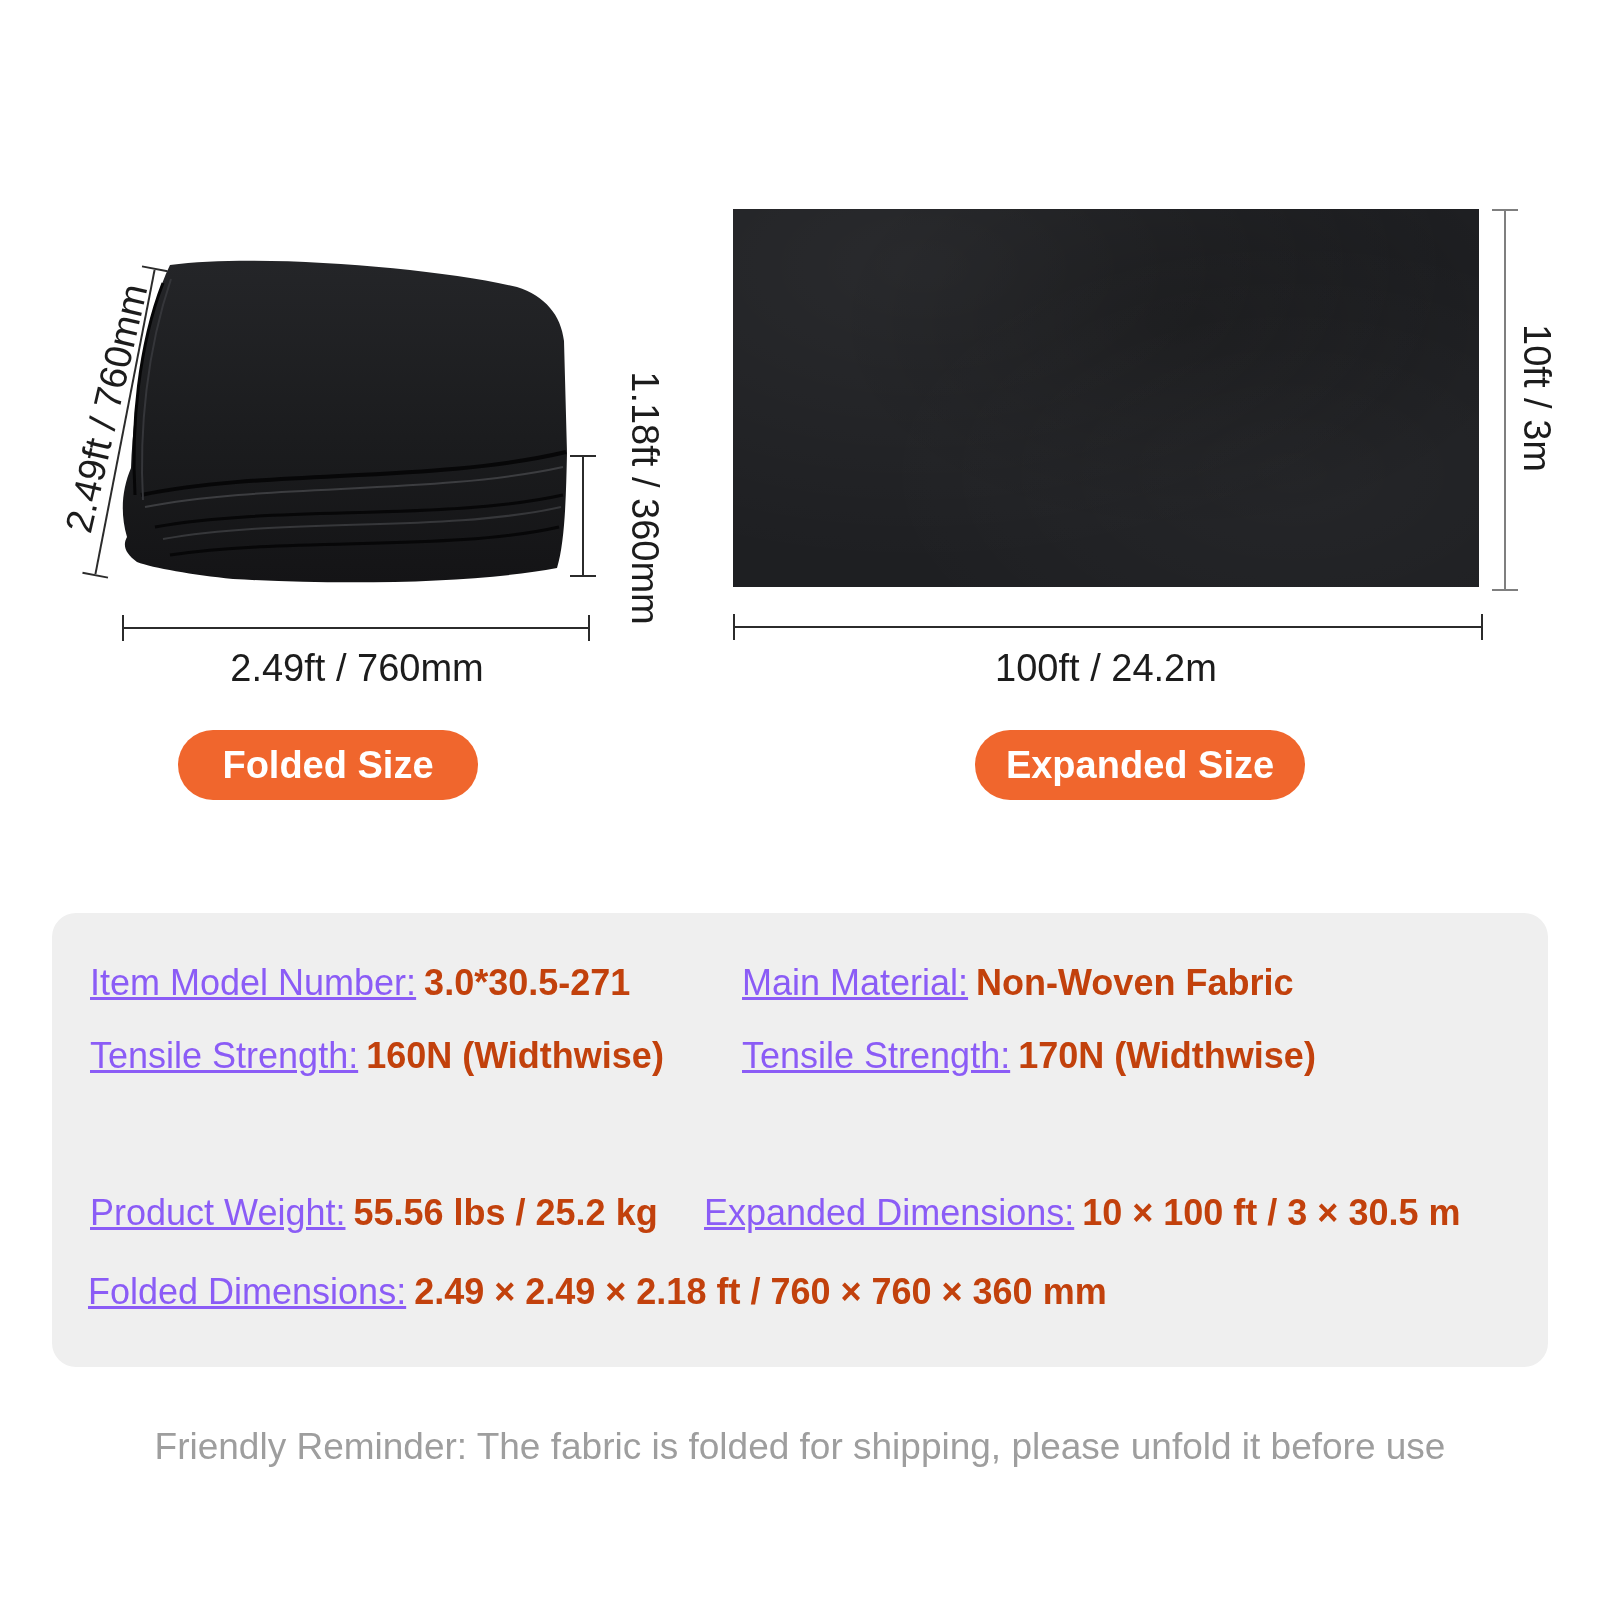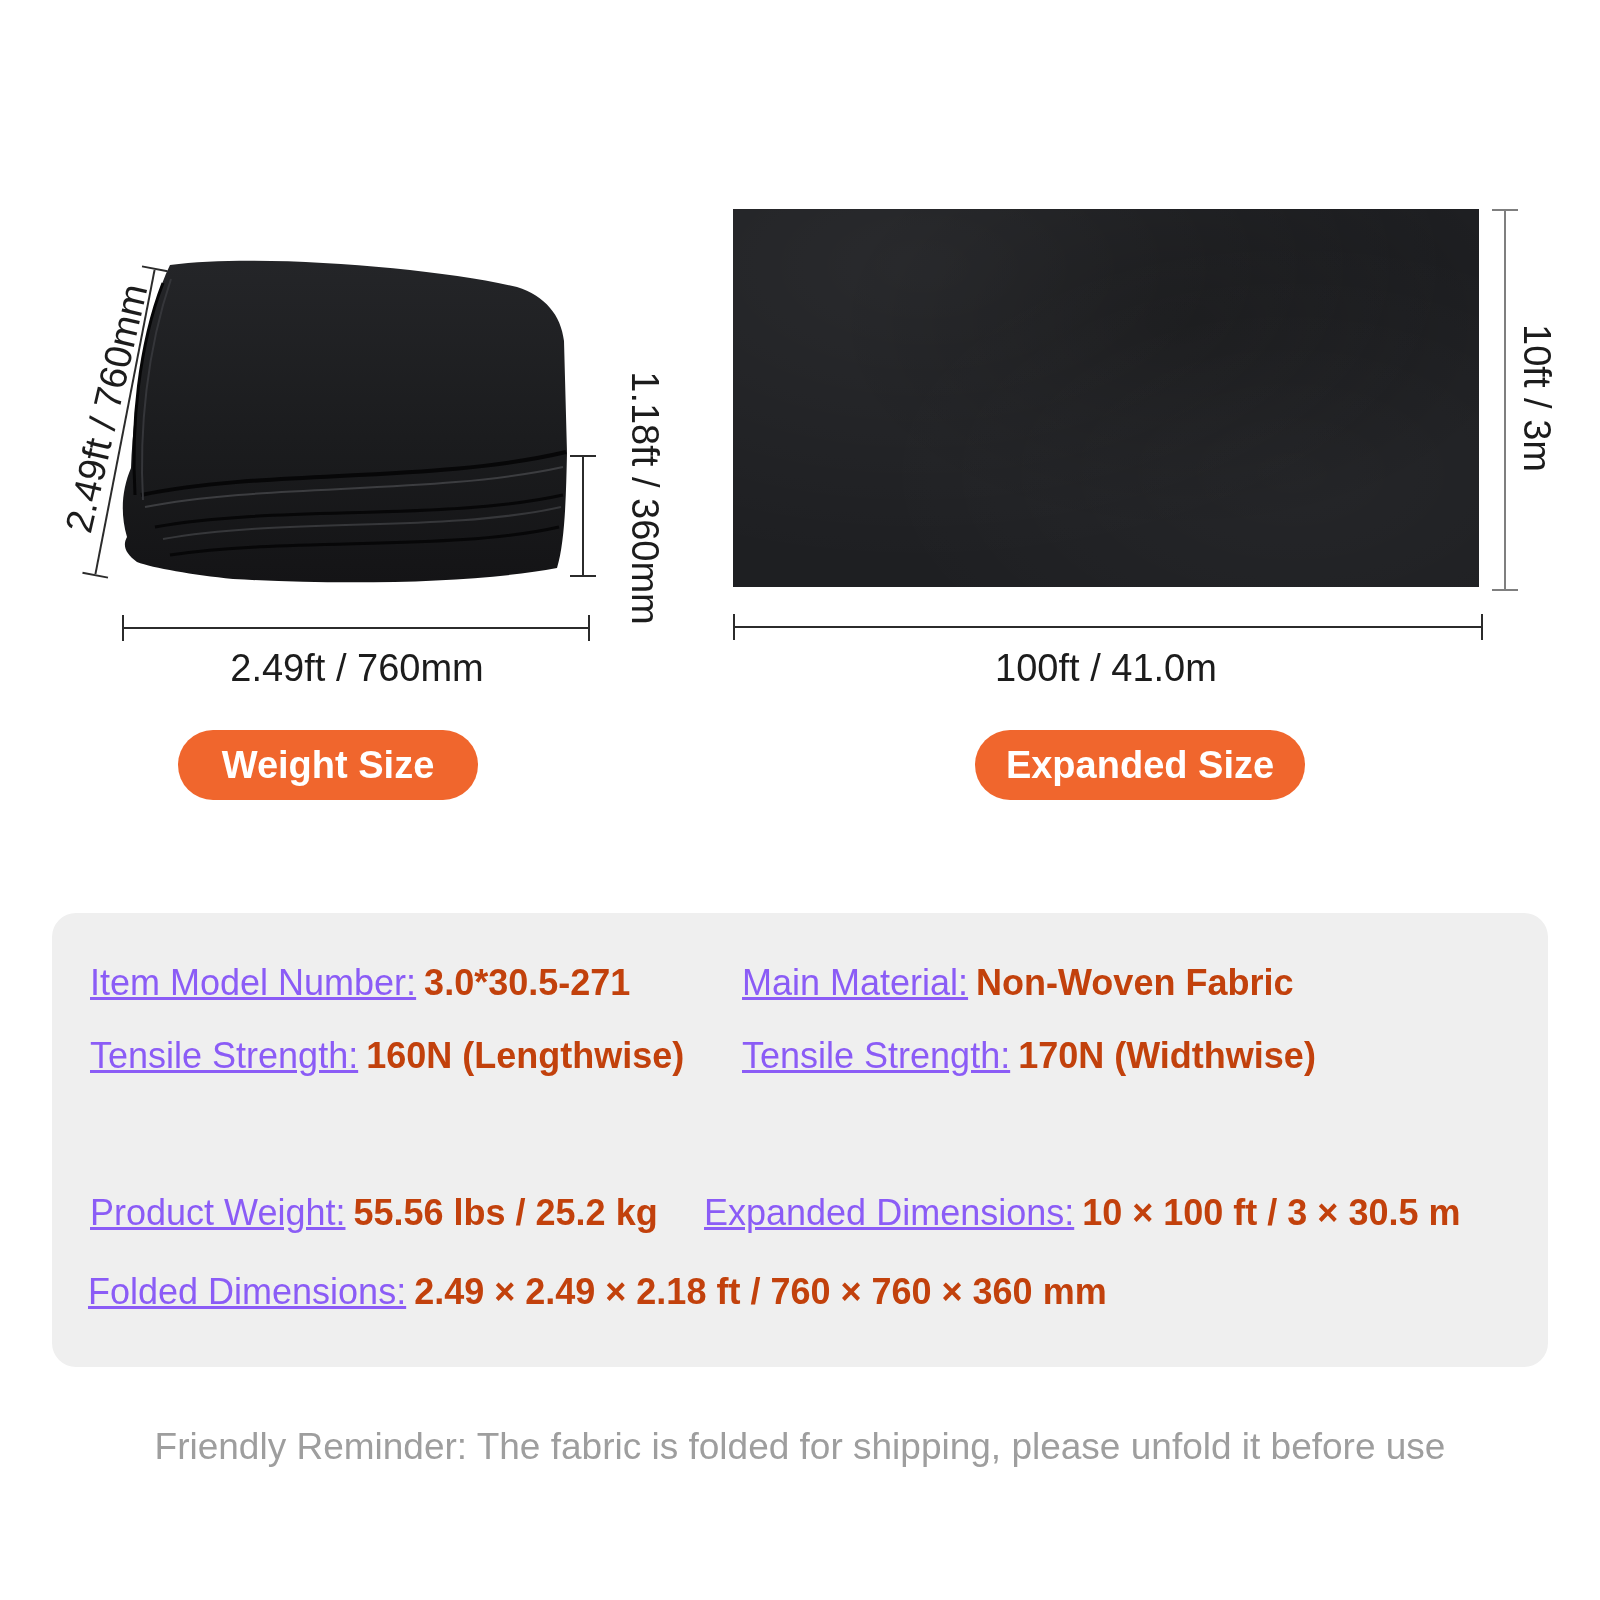--- a/index.html
+++ b/index.html
@@ -94,45 +94,45 @@
   <div class="dimv dim-folded-side"></div>
   <div class="dim-label label-folded-side">2.49ft / 760mm</div>
 
   <div class="dimv dim-folded-height"></div>
   <div class="dim-label label-folded-height">1.18ft / 360mm</div>
 
   <div class="dimh dim-folded-width"></div>
   <div class="dim-label label-folded-width">2.49ft / 760mm</div>
 
   <div class="badge badge-folded">
-    <span>Weight Size</span>
+    <span>Folded Size</span>
   </div>
 
   <div class="fabric-expanded"></div>
 
   <div class="dimv gray dim-expanded-height"></div>
   <div class="dim-label label-expanded-height">10ft / 3m</div>
 
   <div class="dimh dim-expanded-width"></div>
-  <div class="dim-label label-expanded-width">100ft / 41.0m</div>
+  <div class="dim-label label-expanded-width">100ft / 24.2m</div>
 
   <div class="badge badge-expanded">
     <span>Expanded Size</span>
   </div>
 
   <div class="panel"></div>
 
   <div class="spec c0">
     <span class="lbl">Item Model Number:</span><span class="val">3.0*30.5-271</span>
   </div>
   <div class="spec c1">
     <span class="lbl">Main Material:</span><span class="val">Non-Woven Fabric</span>
   </div>
   <div class="spec c2">
-    <span class="lbl">Tensile Strength:</span><span class="val">160N (Lengthwise)</span>
+    <span class="lbl">Tensile Strength:</span><span class="val">160N (Widthwise)</span>
   </div>
   <div class="spec c3">
     <span class="lbl">Tensile Strength:</span><span class="val">170N (Widthwise)</span>
   </div>
   <div class="spec c6">
     <span class="lbl">Product Weight:</span><span class="val">55.56 lbs / 25.2 kg</span>
   </div>
   <div class="spec c7">
     <span class="lbl">Expanded Dimensions:</span><span class="val">10 × 100 ft / 3 × 30.5 m</span>
   </div>

